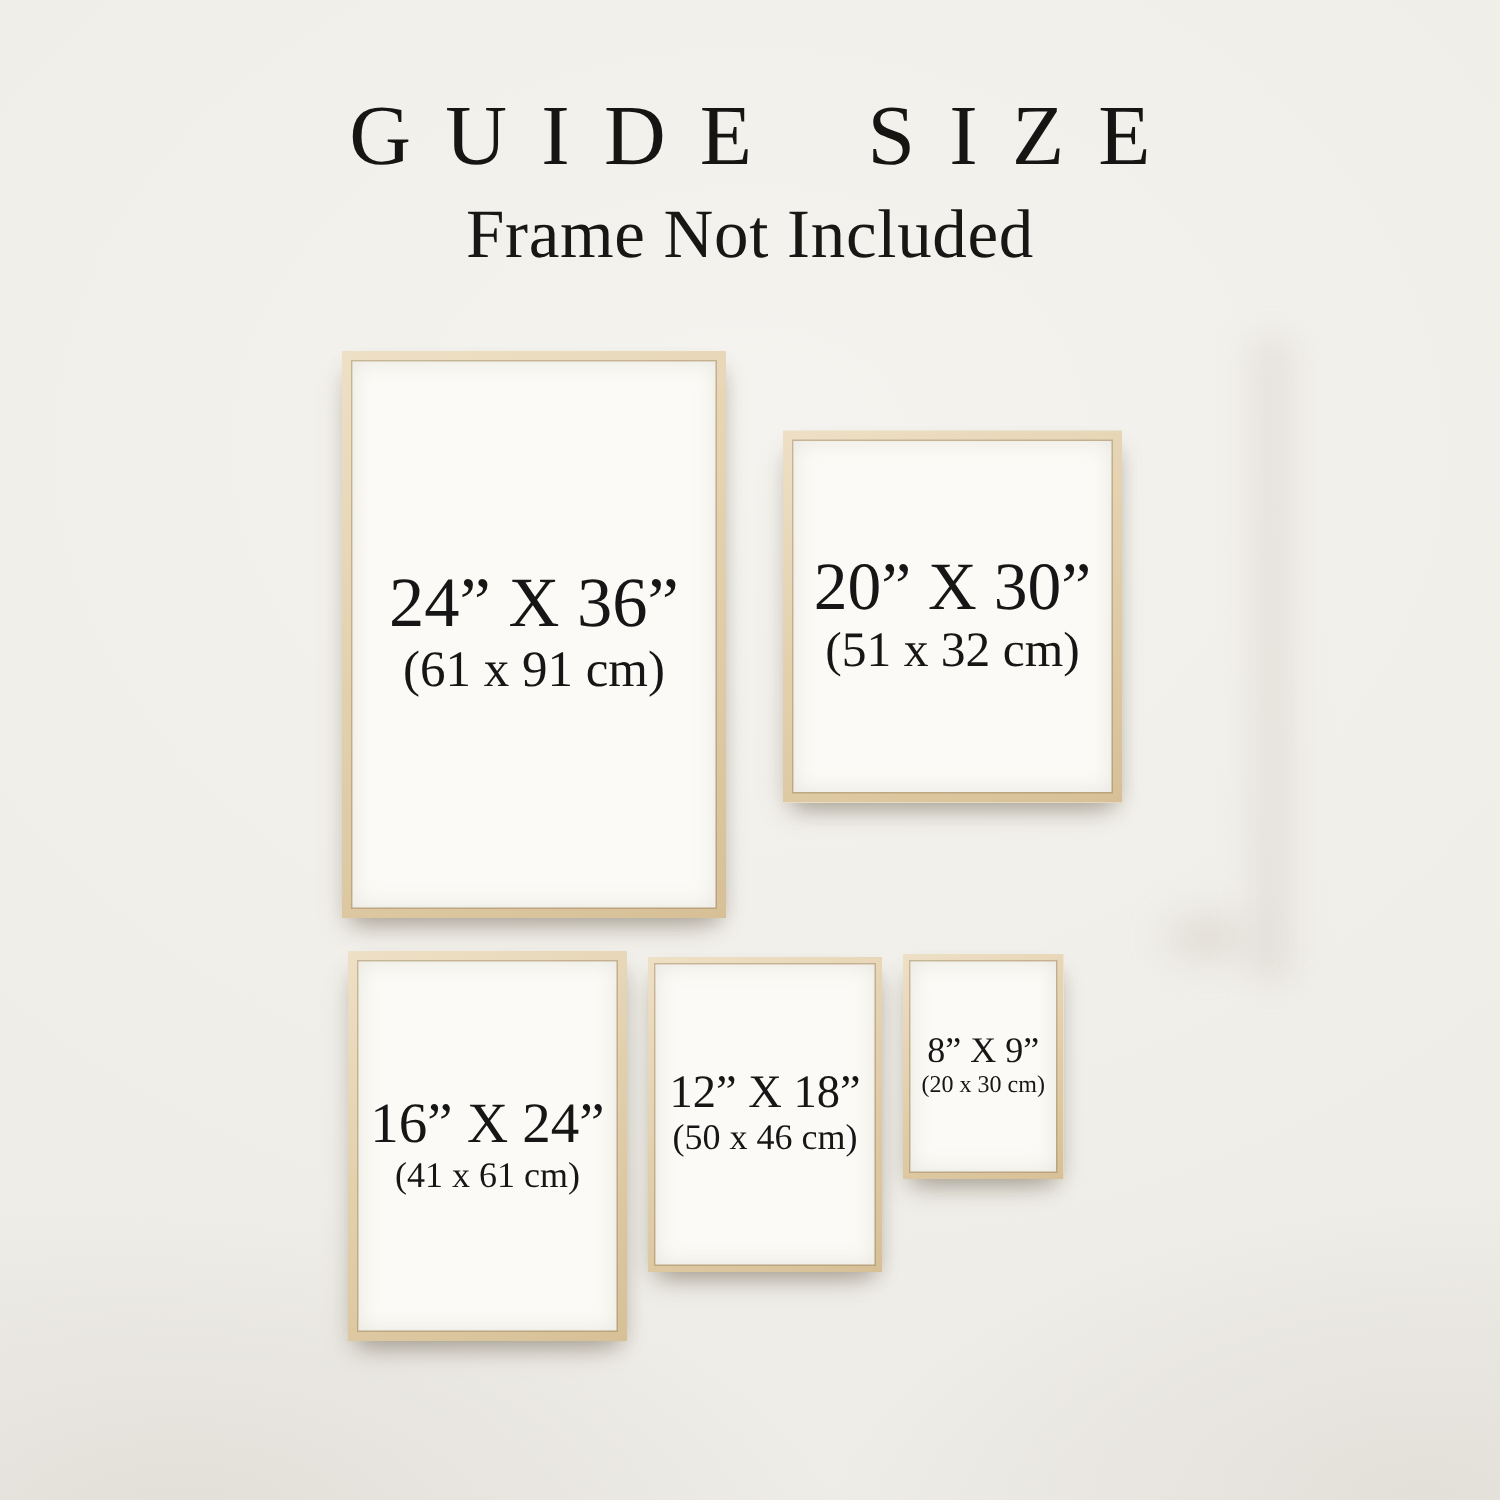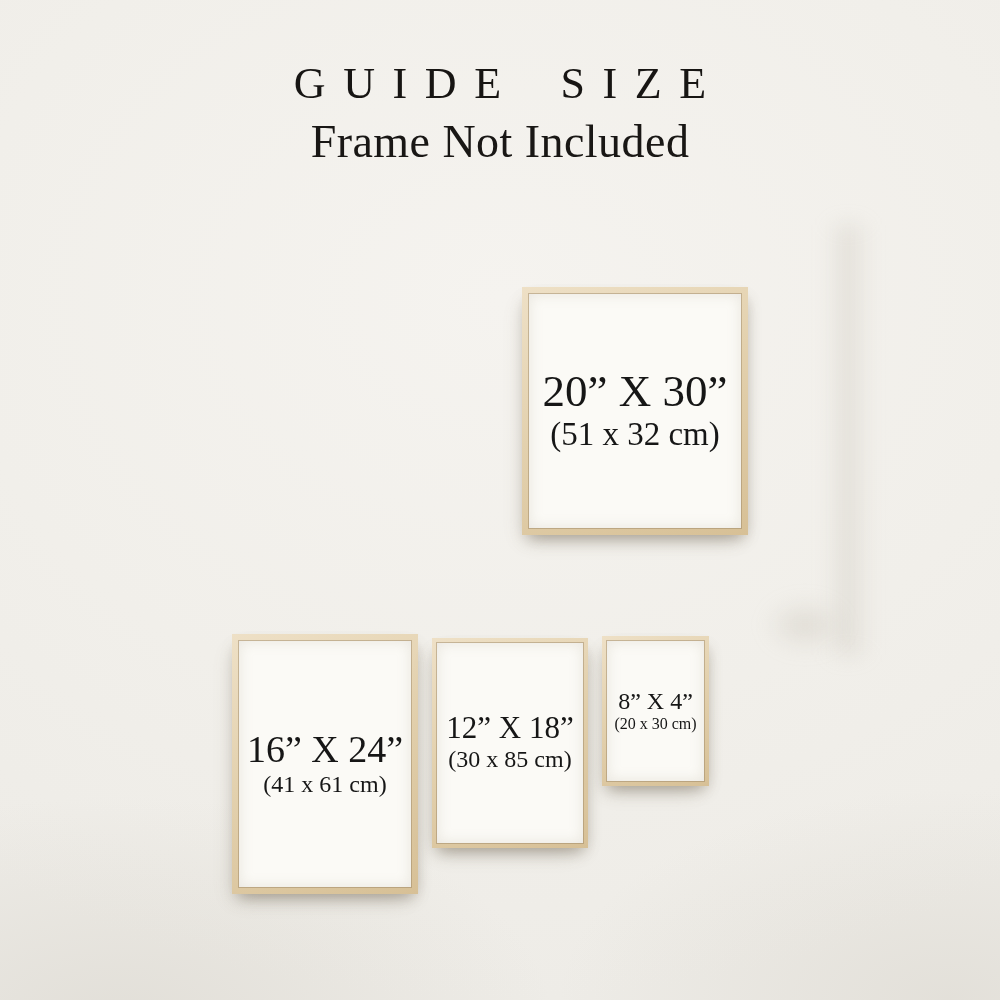--- a/index.html
+++ b/index.html
@@ -26,21 +26,21 @@
     left: 828px; top: 225px; width: 42px; height: 430px;
     background: linear-gradient(to right, rgba(188,181,168,0) 0%, rgba(188,181,168,0.30) 45%, rgba(188,181,168,0) 100%);
   }
   .ws-mid-smudge {
     left: 750px; top: 590px; width: 110px; height: 70px;
     background: radial-gradient(closest-side, rgba(185,178,164,0.35), rgba(185,178,164,0) 75%);
   }
 
   .header { position: absolute; left: 0; top: 58px; width: 100%; text-align: center; }
   .title {
-    font-size: 44px;
+    font-size: 57px;
     letter-spacing: 0.40em;
     word-spacing: 0.30em;
     padding-left: 0.40em; 
     color: #171513;
     white-space: nowrap;
   }
   .subtitle {
     margin-top: 6px;
     font-size: 46px;
     letter-spacing: 0.01em;
@@ -103,42 +103,48 @@
 <div class="canvas">
 
   <div class="wall-shadow ws-right-band"></div>
   <div class="wall-shadow ws-mid-smudge"></div>
 
   <div class="header">
     <div class="title">GUIDE SIZE</div>
     <div class="subtitle">Frame Not Included</div>
   </div>
 
+  <div class="frame f1">
+    <div class="poster">
+      <div class="size-in">24” X 36”</div>
+      <div class="size-cm">(61 x 91 cm)</div>
+    </div>
+  </div>
 
   <div class="frame f2">
     <div class="poster">
       <div class="size-in">20” X 30”</div>
       <div class="size-cm">(51 x 32 cm)</div>
     </div>
   </div>
 
   <div class="frame f3">
     <div class="poster">
       <div class="size-in">16” X 24”</div>
       <div class="size-cm">(41 x 61 cm)</div>
     </div>
   </div>
 
   <div class="frame f4 small">
     <div class="poster">
       <div class="size-in">12” X 18”</div>
-      <div class="size-cm">(30 x 85 cm)</div>
+      <div class="size-cm">(50 x 46 cm)</div>
     </div>
   </div>
 
   <div class="frame f5 small">
     <div class="poster">
-      <div class="size-in">8” X 4”</div>
+      <div class="size-in">8” X 9”</div>
       <div class="size-cm">(20 x 30 cm)</div>
     </div>
   </div>
 
 </div>
 
 </body></html>

